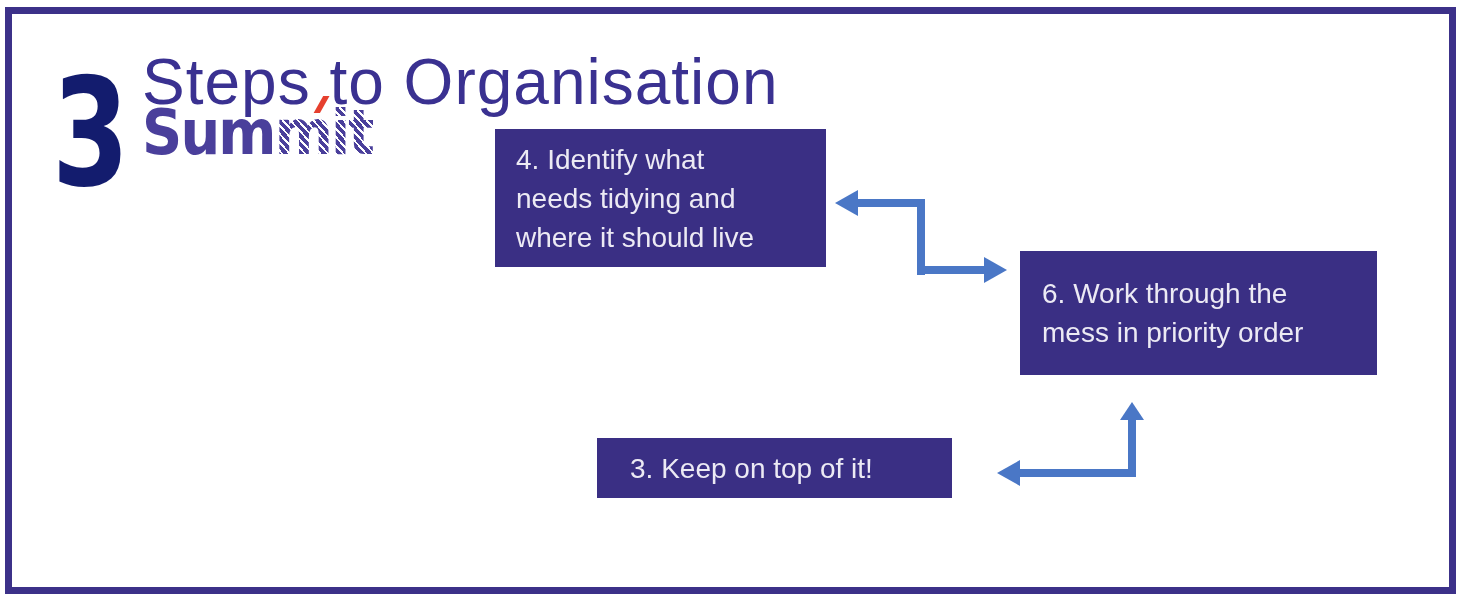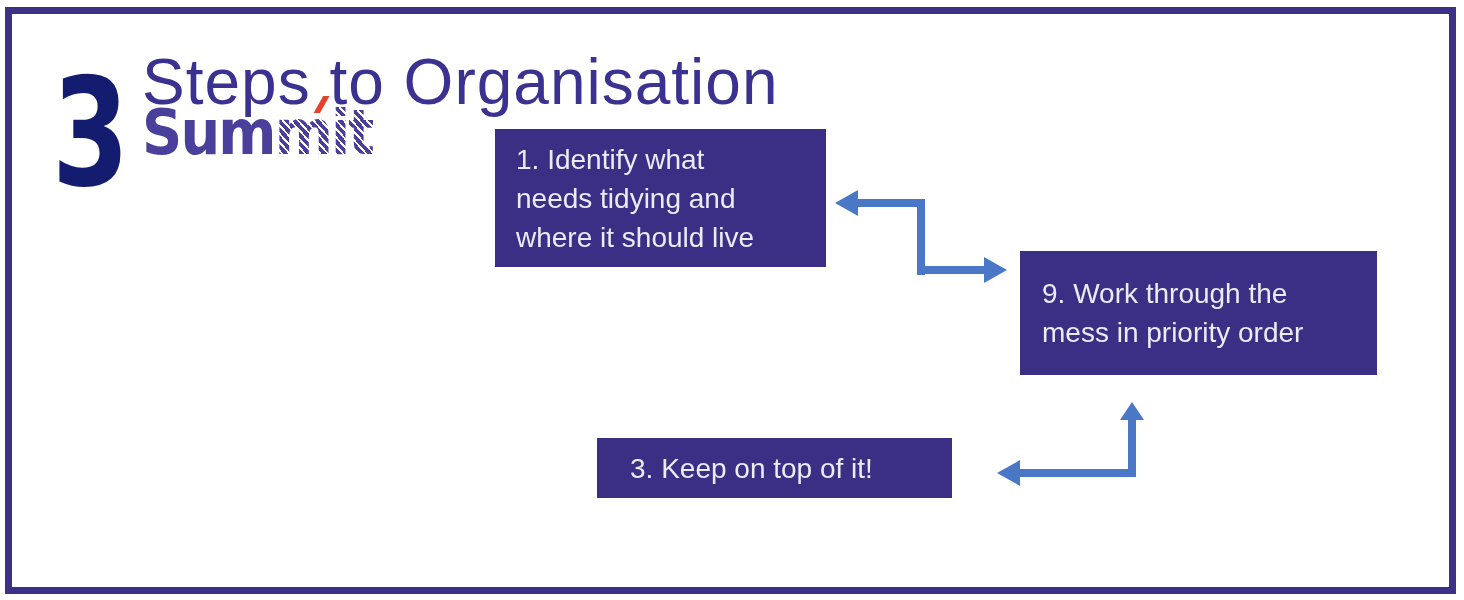--- a/index.html
+++ b/index.html
@@ -69,27 +69,27 @@
   <div class="frame"></div>
 
   <div class="big-number">3</div>
 
   <div class="title">Steps to Organisation</div>
 
   <div class="logo"><span class="logo-solid">Sum</span><span class="logo-hatch">mit</span><span class="logo-accent"></span>
   </div>
 
   <div class="step-box step-1">
-    <span>1. Identify what
+    <span>4. Identify what
 needs tidying and
 where it should live</span>
   </div>
 
   <div class="step-box step-2">
-    <span>9. Work through the
+    <span>6. Work through the
 mess in priority order</span>
   </div>
 
   <div class="step-box step-3">
     <span>3. Keep on top of it!</span>
   </div>
 
   <div>
     <i class="head head-left c1-head-left"></i>
     <i class="seg c1-seg-a"></i>

